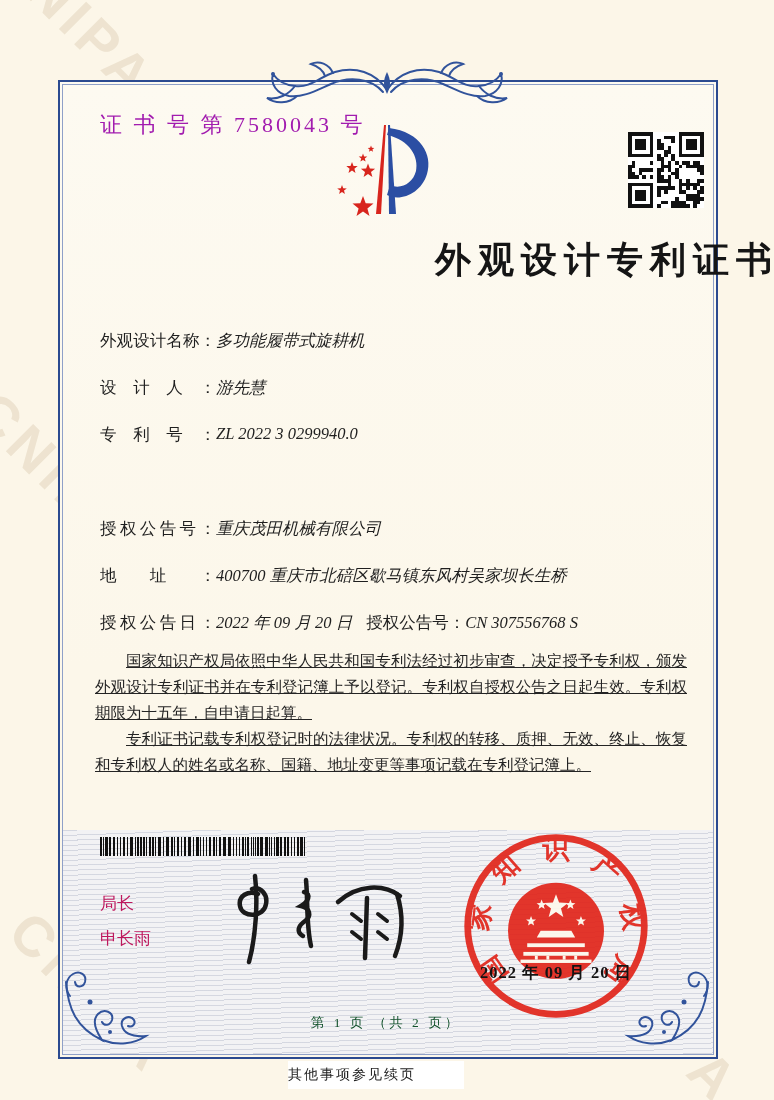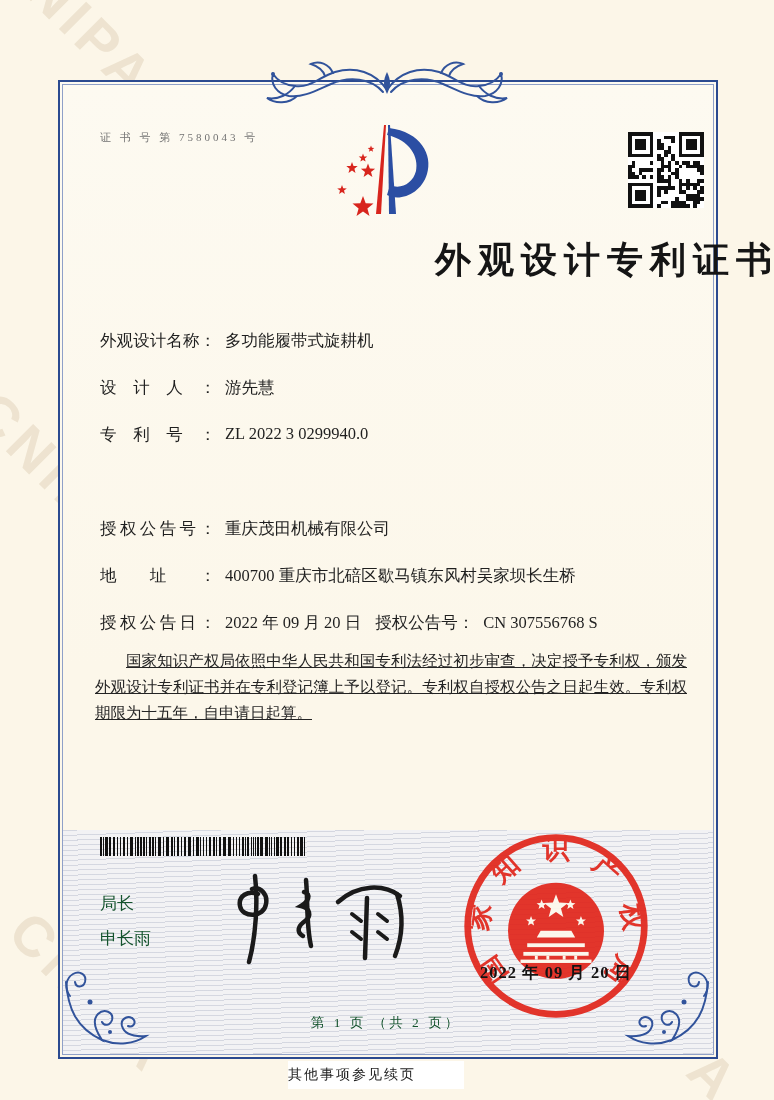--- a/index.html
+++ b/index.html
@@ -7,34 +7,34 @@
         font-family:"Liberation Serif","DejaVu Serif",serif;color:#222;}
   .wm{position:absolute;font-family:"Liberation Sans","DejaVu Sans",sans-serif;
       font-weight:bold;font-size:56px;letter-spacing:6px;color:rgba(196,174,140,0.26);
       transform:rotate(45deg);z-index:1;user-select:none;}
   .frame{position:absolute;left:58px;top:80px;width:656px;height:975px;
          border:2px solid #2b4a90;z-index:2;background:linear-gradient(#fdfaf1,#fcf7ea 60%);}
   .frame-inner{position:absolute;inset:2px;border:1px solid #8fa0c8;}
   .wavy{position:absolute;left:3px;right:3px;bottom:3px;height:224px;
         background-color:#f2f2f4;
         background-image:repeating-linear-gradient(178deg,rgba(125,135,165,0.25) 0px,rgba(125,135,165,0.25) 1px,rgba(244,244,246,0) 1px,rgba(244,244,246,0) 5px);}
-  .certno{position:absolute;left:100px;top:130px;font-size:11px;letter-spacing:3px;color:#737373;z-index:3;}
+  .certno{position:absolute;left:100px;top:110px;font-size:22px;letter-spacing:3px;color:#a21caf;z-index:3;}
   .logo{position:absolute;left:323px;top:118px;width:128px;height:104px;z-index:3;}
   .qr{position:absolute;left:628px;top:132px;width:76px;height:76px;z-index:3;}
   .title{position:absolute;left:58px;top:236px;width:721px;text-align:right;
          font-size:36px;font-weight:bold;letter-spacing:7px;color:#151515;z-index:3;}
   .field-row{position:absolute;left:100px;width:600px;font-size:16.5px;color:#1f1f1f;z-index:3;white-space:nowrap;}
   .flabel{display:inline-block;width:116px;text-align-last:justify;text-align:justify;vertical-align:top;}
-  .fvalue{margin-left:9px;}
+  .fvalue{font-style:italic;}
   .flabel2{display:inline-block;margin-left:14px;}
   .paras{position:absolute;left:95px;top:648px;width:592px;font-size:15.5px;line-height:26px;
          text-align:justify;color:#242424;z-index:3;}
   .paras p{margin:0;text-indent:2em;text-decoration:underline;}
   .barcode{position:absolute;left:100px;top:837px;width:212px;height:19px;z-index:3;}
-  .signer{position:absolute;left:100px;font-size:17px;z-index:4;color:#14532d;
+  .signer{position:absolute;left:100px;font-size:17px;z-index:4;color:#be185d;
           font-family:"Liberation Sans","DejaVu Sans",sans-serif;}
   .sig{position:absolute;left:218px;top:866px;width:212px;height:106px;z-index:4;}
   .seal{position:absolute;left:460px;top:830px;width:192px;height:192px;z-index:4;}
   .sealdate{position:absolute;left:452px;top:962px;width:208px;text-align:center;
             font-size:16.5px;font-weight:bold;letter-spacing:1px;color:#141414;z-index:5;}
   .footer-page{position:absolute;left:58px;top:1014px;width:656px;text-align:center;
                font-size:13.5px;letter-spacing:3px;color:#14532d;z-index:3;}
   .note-box{position:absolute;left:288px;top:1061px;width:176px;height:28px;line-height:28px;
             background:#ffffff;font-size:14px;letter-spacing:2px;color:#222;z-index:3;}
   .orn{position:absolute;z-index:3;}
@@ -254,20 +254,21 @@
   </div>
   <div class="field-row" style="top:565px;">
     <span class="flabel">地址：</span><span class="fvalue">400700 重庆市北碚区歇马镇东风村吴家坝长生桥</span>
   </div>
   <div class="field-row" style="top:612px;">
     <span class="flabel">授权公告日：</span><span class="fvalue">2022 年 09 月 20 日</span><span class="flabel2">授权公告号：</span><span class="fvalue">CN 307556768 S</span>
   </div>
 
   <div class="paras">
     <p>国家知识产权局依照中华人民共和国专利法经过初步审查，决定授予专利权，颁发外观设计专利证书并在专利登记簿上予以登记。专利权自授权公告之日起生效。专利权期限为十五年，自申请日起算。</p>
+    <p>专利证书记载专利权登记时的法律状况。专利权的转移、质押、无效、终止、恢复和专利权人的姓名或名称、国籍、地址变更等事项记载在专利登记簿上。</p>
   </div>
 
   <svg class="barcode" viewBox="0 0 212 19" preserveAspectRatio="none">
     <g id="bar-cells" fill="#111111">
         <rect x="0" y="0" width="2" height="19"></rect>
         <rect x="3" y="0" width="1" height="19"></rect>
         <rect x="5" y="0" width="3" height="19"></rect>
         <rect x="9" y="0" width="2" height="19"></rect>
         <rect x="13" y="0" width="2" height="19"></rect>
         <rect x="17" y="0" width="1" height="19"></rect>

